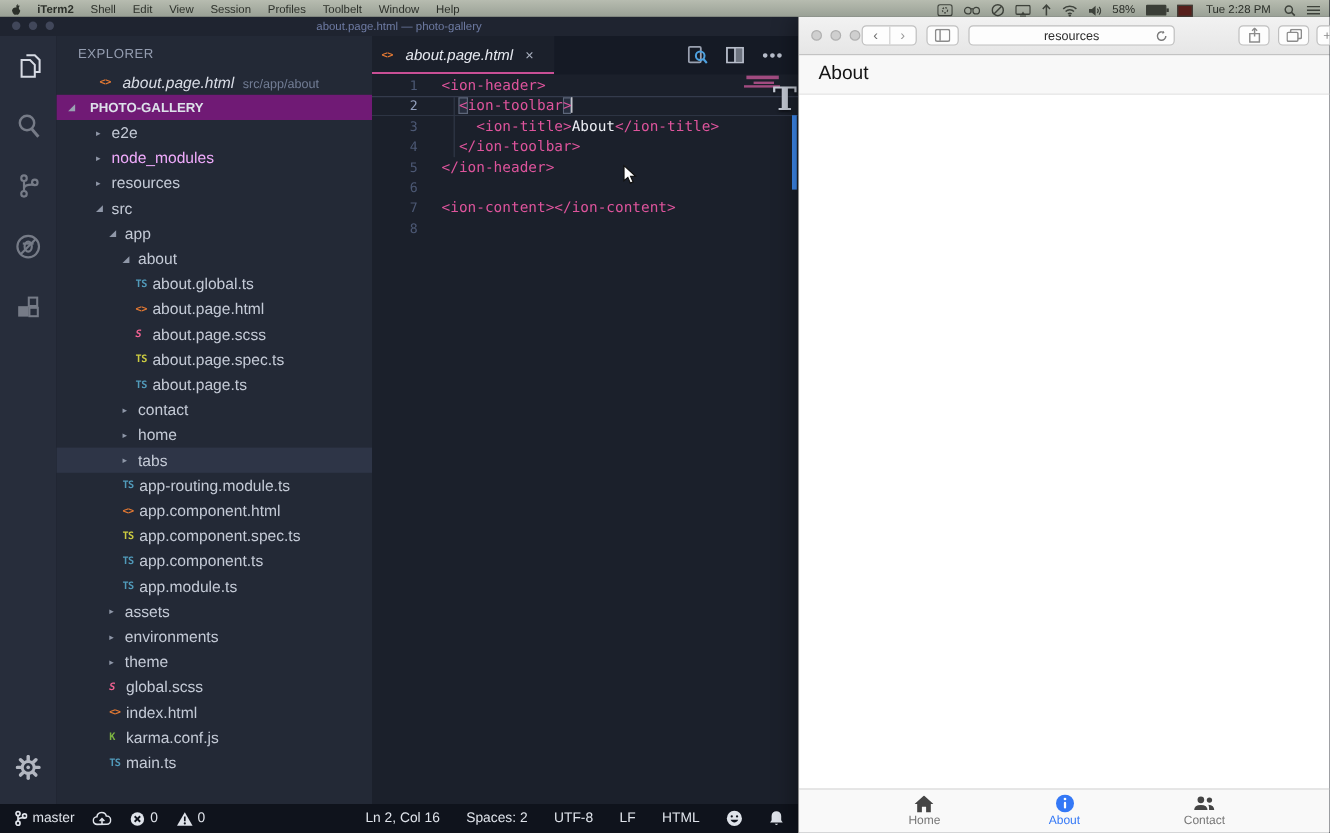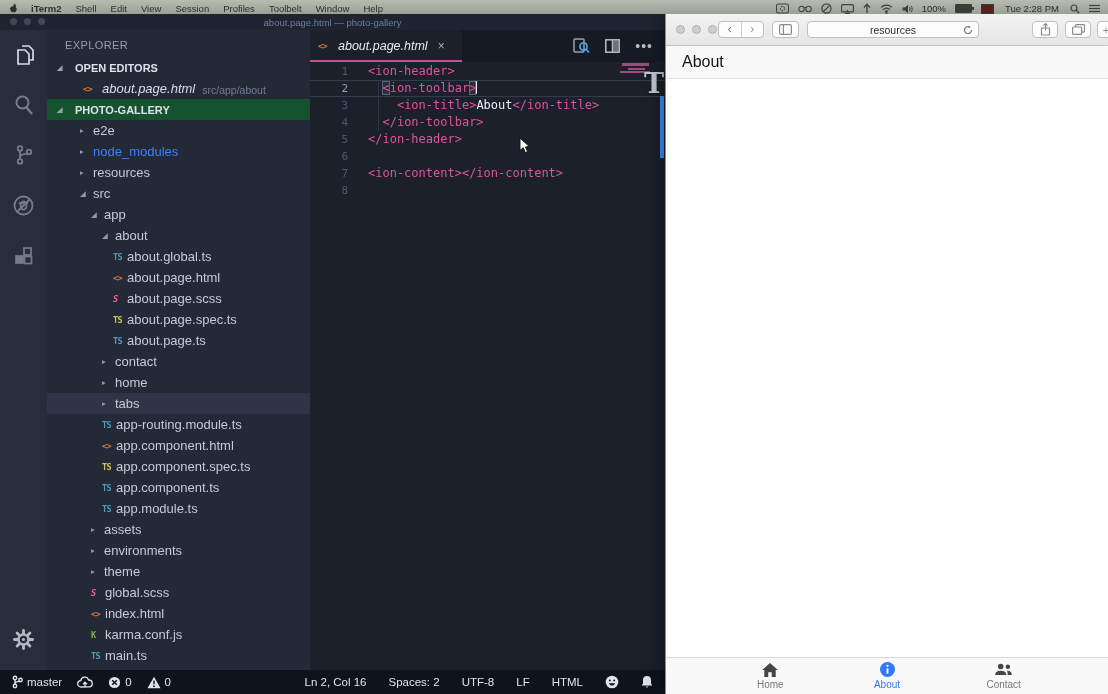--- a/index.html
+++ b/index.html
@@ -33,35 +33,35 @@
     display:flex;flex-direction:column;align-items:center;color:#d6dae3}
   .ab-icon{width:47px;height:50px;display:flex;align-items:center;justify-content:center;opacity:.45}
   .ab-icon.active{opacity:1}
   .ab-gear{margin-top:auto;margin-bottom:6px}
 
   .sidebar{position:absolute;left:47px;top:16px;width:263px;height:640px;background:#232936;overflow:hidden}
   .explorer-title{padding:9px 0 7px 18px;font-size:11px;color:#949db0;letter-spacing:.4px}
   .sec-header{height:20px;display:flex;align-items:center;gap:5px;padding-left:10px;
     font-size:11px;font-weight:bold;color:#dde1ea}
   .sec-header .tw{font-size:7px;color:#9aa2b2;width:8px}
-  .sec-header.project{background:#14532d;height:21px}
+  .sec-header.project{background:#701a75;height:21px}
   .oe-row{height:21px;display:flex;align-items:center;padding-left:36px}
   .oe-name{font-style:italic;font-size:13px;color:#d9dde6;margin-left:5px}
   .oe-path{font-size:10.5px;color:#727d95;margin-left:7px;padding-top:2px}
   .tree-row{height:21px;display:flex;align-items:center;font-size:13px;color:#c4cad6}
   .tree-row.selected{background:#2e3547}
   .tw{width:13px;flex:0 0 13px;font-size:7.5px;color:#8f97a8}
   .ficon{width:14px;flex:0 0 14px;font-size:8.5px;font-weight:bold;
     font-family:"DejaVu Sans Mono",monospace;letter-spacing:-.5px}
   .ficon.ts-blue{color:#519aba}
   .ficon.ts-yellow{color:#cbcb41}
   .ficon.html{color:#e37933}
   .ficon.scss{color:#f06292;font-style:italic}
   .ficon.karma{color:#7cb342}
-  .tlabel.dim{color:#3b82f6}
+  .tlabel.dim{color:#f0abfc}
 
   
   .editorgroup{position:absolute;left:310px;top:16px;width:355px;height:640px;background:#151a25}
   .tabbar{height:32px;display:flex;align-items:stretch}
   .tab{width:152px;background:#1b202b;display:flex;align-items:center;padding:0 8px;
     box-shadow:inset 0 -2px 0 #c94f95;box-sizing:border-box}
   .tab-name{font-style:italic;font-size:12.5px;color:#e7eaf1;margin-left:6px}
   .tab-close{color:#aab1c0;font-size:12px;margin-left:10px}
   .tab-actions{margin-left:auto;display:flex;align-items:center;gap:15px;padding-right:12px;color:#b7bdca}
   .ellipsis{font-size:14px;letter-spacing:1px;color:#b7bdca}
@@ -189,21 +189,21 @@
             <circle cx="6.5" cy="9" r="1" fill="#2c302a"></circle>
           </svg>
         </span>
         <span class="mb-ic">
           <svg width="11" height="10" viewBox="0 0 11 10">
             <path d="M0.5 3.4h2.4L6 0.8v8.4L2.9 6.6H0.5z" fill="#2c302a"></path>
             <path d="M7.4 3.2a2.6 2.6 0 0 1 0 3.6M8.9 1.8a4.6 4.6 0 0 1 0 6.4" fill="none" stroke="#2c302a" stroke-width="1"></path>
           </svg>
         </span>
       </span>
-    <span class="mb-ic" style="opacity:1">100%</span>
+    <span class="mb-ic" style="opacity:1">58%</span>
     <span class="mb-batt"></span>
     <span class="mb-flag"></span>
     <span class="mb-clock">Tue 2:28 PM</span>
     <span class="mb-ic">
       <svg width="10" height="10" viewBox="0 0 10 10">
           <circle cx="4" cy="4" r="3" fill="none" stroke="#2c302a" stroke-width="1.2"></circle>
           <line x1="6.2" y1="6.2" x2="9" y2="9" stroke="#2c302a" stroke-width="1.4"></line>
         </svg>
     </span>
     <span class="mb-ic">
@@ -285,24 +285,20 @@
             <line x1="15.2" y1="6.8" x2="17.7" y2="4.3"></line>
           </g>
           <circle cx="11" cy="11" r="5.2" fill="none" stroke="currentColor" stroke-width="2.6"></circle>
           <circle cx="11" cy="11" r="1.6" fill="currentColor"></circle>
         </svg>
     </span>
   </div>
 
   <div class="sidebar">
     <div class="explorer-title">EXPLORER</div>
-    <div class="sec-header">
-      <span class="tw">◢</span>
-      <span>OPEN EDITORS</span>
-    </div>
     <div class="oe-row">
       <span class="ficon html">&lt;&gt;</span>
       <span class="oe-name">about.page.html</span>
       <span class="oe-path">src/app/about</span>
     </div>
     <div class="sec-header project">
       <span class="tw">◢</span>
       <span>PHOTO-GALLERY</span>
     </div>
     <div>

